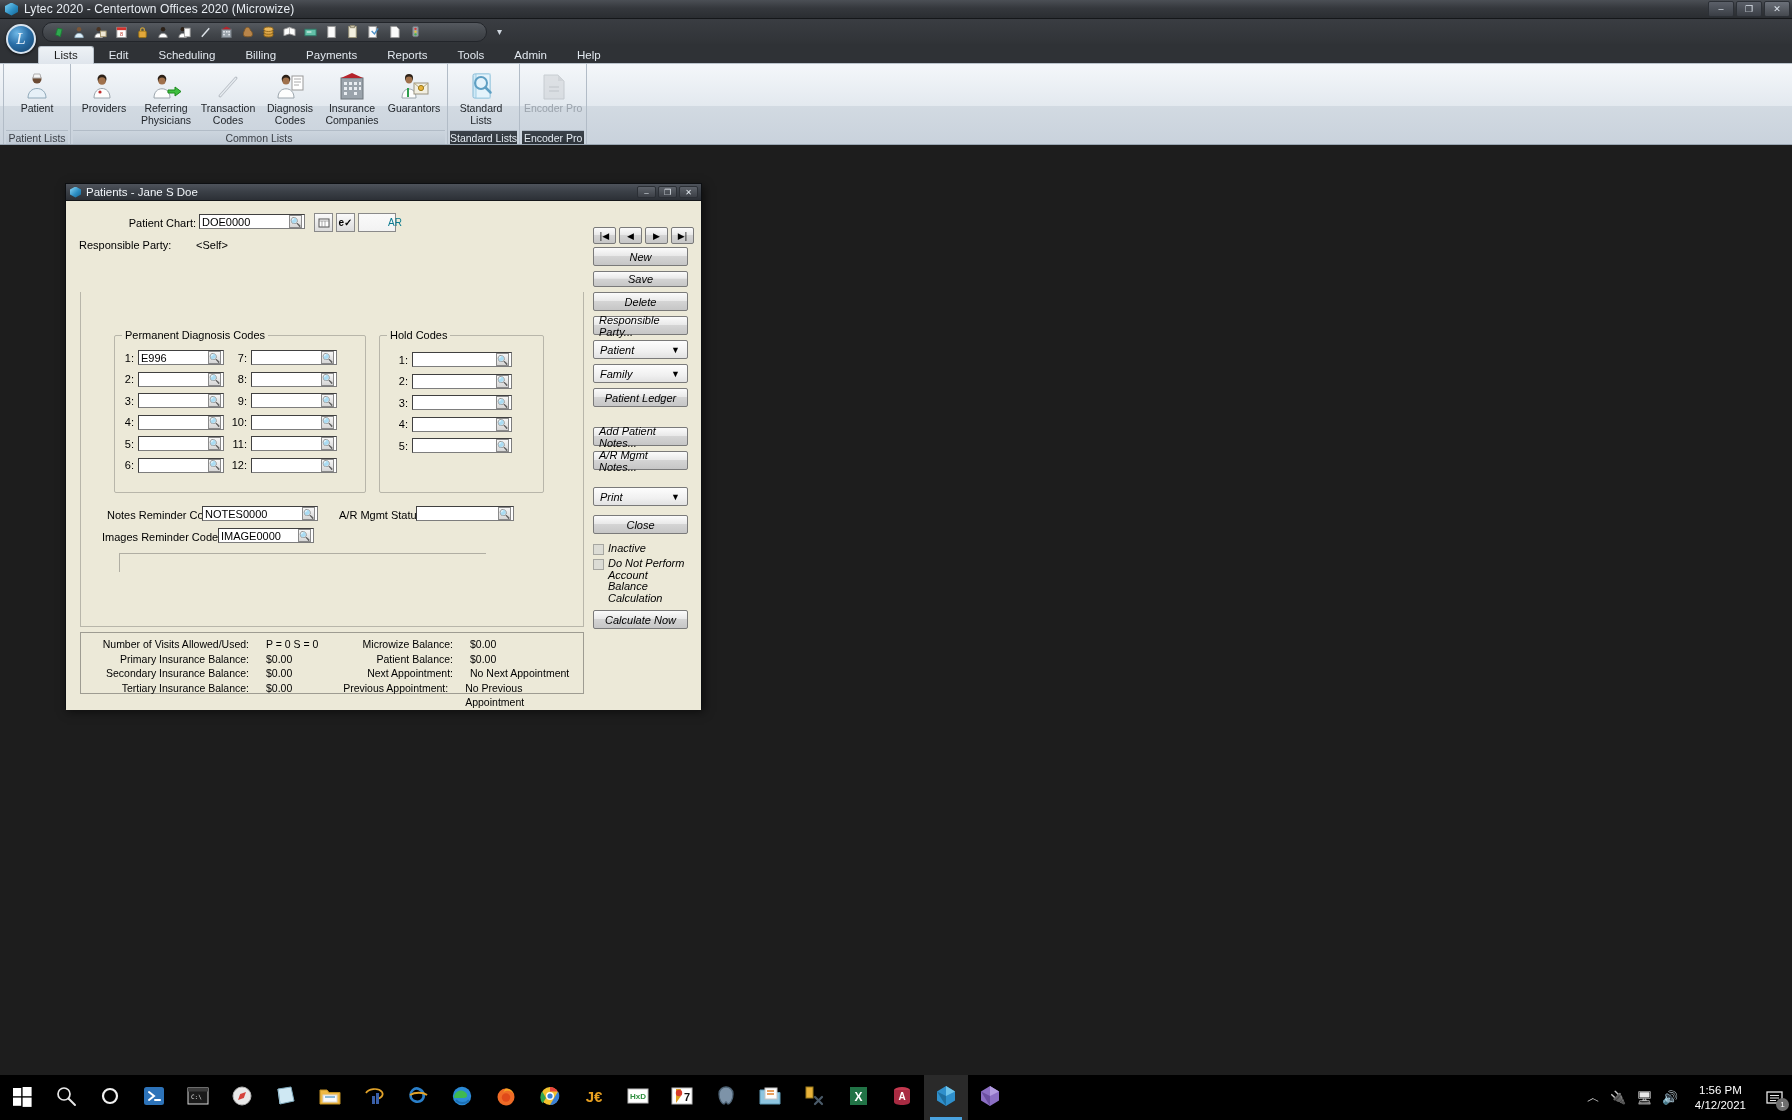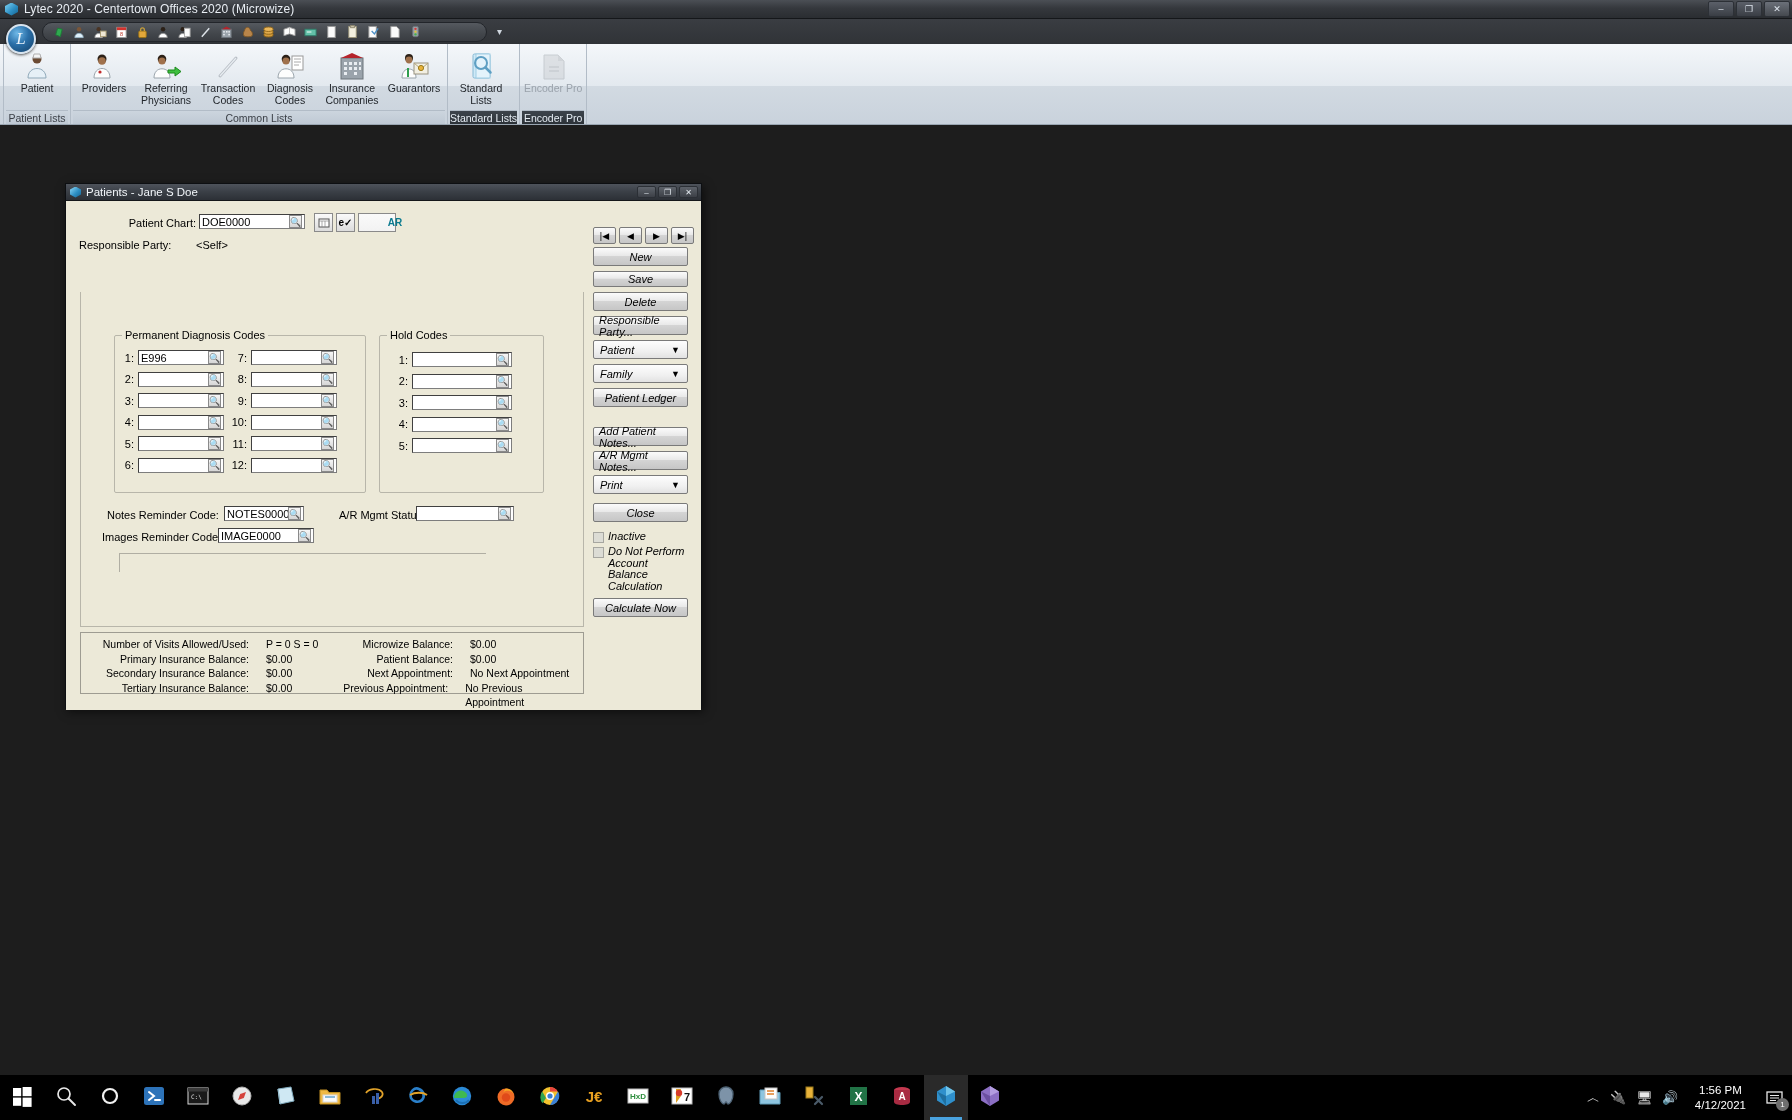--- a/index.html
+++ b/index.html
@@ -336,20 +336,31 @@
             <circle cx="7" cy="6.6" r="1.3" fill="#e0c23c"></circle>
             <circle cx="7" cy="9.6" r="1.3" fill="#48b24b"></circle>
           </svg>
         </div>
       </div>
     <div class="qat-more">▾</div>
   </div>
 
   <div class="app-orb">L</div>
 
+  <div class="ribbon-tabs" id="ribbon-tabs">
+      <div class="rtab active">Lists</div>
+      <div class="rtab">Edit</div>
+      <div class="rtab">Scheduling</div>
+      <div class="rtab">Billing</div>
+      <div class="rtab">Payments</div>
+      <div class="rtab">Reports</div>
+      <div class="rtab">Tools</div>
+      <div class="rtab">Admin</div>
+      <div class="rtab">Help</div>
+    </div>
   <div class="ribbon-body" id="ribbon-body">
       <div class="rgroup">
         <div class="rgroup-items">
           <div class="rbtn">
             <span>
               <svg class="ico" width="30" height="30" viewBox="0 0 30 30">
                 <circle cx="15" cy="8" r="4.5" fill="#6b4a33"></circle>
                 <path d="M6 27c0-6 4-9.5 9-9.5s9 3.5 9 9.5z" fill="#e6f0f7" stroke="#8fa8b8"></path>
                 <path d="M12 3h6l1 4h-8z" fill="#f4f4f4" stroke="#b0b0b0"></path>
               </svg>
@@ -494,21 +505,21 @@
         <div class="mag">🔍</div>
       </div>
       <div style="position:absolute;left:248px;top:12px;display:flex;gap:3px;">
         <div style="width:19px;height:19px;border:1px solid #8a8a8a;background:linear-gradient(180deg,#fafafa,#dcdcdc);display:flex;align-items:center;justify-content:center;">
           <svg width="12" height="12" viewBox="0 0 12 12">
               <rect x="1" y="2" width="10" height="8" fill="#fff" stroke="#555"></rect>
               <path d="M1 4h10M4 4v6M7 4v6" stroke="#888" stroke-width=".7"></path>
             </svg>
         </div>
         <div style="width:19px;height:19px;border:1px solid #8a8a8a;background:linear-gradient(180deg,#fafafa,#dcdcdc);display:flex;align-items:center;justify-content:center;font-size:10px;font-weight:bold;">e✓</div>
-        <div style="width:19px;height:19px;border:1px solid #8a8a8a;background:linear-gradient(180deg,#fafafa,#f2f2f2);display:flex;align-items:center;justify-content:center;font-size:10px;font-weight:bold;color:#0a7a8f;padding-left:36px;">AR</div>
+        <div style="width:19px;height:19px;border:1px solid #8a8a8a;background:linear-gradient(180deg,#fafafa,#f2f2f2);display:flex;align-items:center;justify-content:center;font-size:10px;font-weight:normal;color:#0a7a8f;padding-left:36px;">AR</div>
       </div>
 
       <div style="position:absolute;left:13px;top:38px;" class="lbl">Responsible Party:</div>
       <div style="position:absolute;left:130px;top:38px;" class="lbl">&lt;Self&gt;</div>
 
 
       <div style="position:absolute;left:14px;top:91px;width:504px;height:335px;background:#ece9d8;border:1px solid #b8b6aa;border-top:none;"></div>
 
       <div class="grpbox" style="left:48px;top:134px;width:252px;height:158px;">
         <div class="cap">Permanent Diagnosis Codes</div>
@@ -637,21 +648,21 @@
               <div class="lbl" style="width: 14px; text-align: right; margin-right: 4px;">5:</div>
               <div class="txt" style="width: 100px;">
                 <div class="val"></div>
                 <div class="mag">🔍</div>
               </div>
             </div>
           </div>
       </div>
 
       <div class="lbl" style="position:absolute;left:41px;top:308px;">Notes Reminder Code:</div>
-      <div class="txt" style="position:absolute;left:158px;top:305px;width:80px;">
+      <div class="txt" style="position:absolute;left:136px;top:305px;width:116px;">
         <div class="val">NOTES0000</div>
         <div class="mag">🔍</div>
       </div>
 
       <div class="lbl" style="position:absolute;left:273px;top:308px;">A/R Mgmt Status:</div>
       <div class="txt" style="position:absolute;left:350px;top:305px;width:98px;">
         <div class="val"></div>
         <div class="mag">🔍</div>
       </div>
 
@@ -730,21 +741,21 @@
           <div class="btn drop" style="width: 95px; height: 19px; margin-bottom: 5px;">
             <span>Family</span>
             <span class="arw">▼</span>
           </div>
           <div class="btn " style="width: 95px; height: 19px; margin-bottom: 20px;">
             <span>Patient Ledger</span>
           </div>
           <div class="btn left" style="width: 95px; height: 19px; margin-bottom: 5px;">
             <span>Add Patient Notes...</span>
           </div>
-          <div class="btn left" style="width: 95px; height: 19px; margin-bottom: 5px;">
+          <div class="btn left" style="width: 95px; height: 19px; margin-bottom: 17px;">
             <span>A/R Mgmt Notes...</span>
           </div>
           <div class="btn drop" style="width: 95px; height: 19px; margin-bottom: 5px;">
             <span>Print</span>
             <span class="arw">▼</span>
           </div>
           <div class="btn " style="width: 95px; height: 19px; margin-top: 9px; margin-bottom: 9px;">
             <span>Close</span>
           </div>
           <div class="chk" style="width: 95px; margin-bottom: 3px;">

